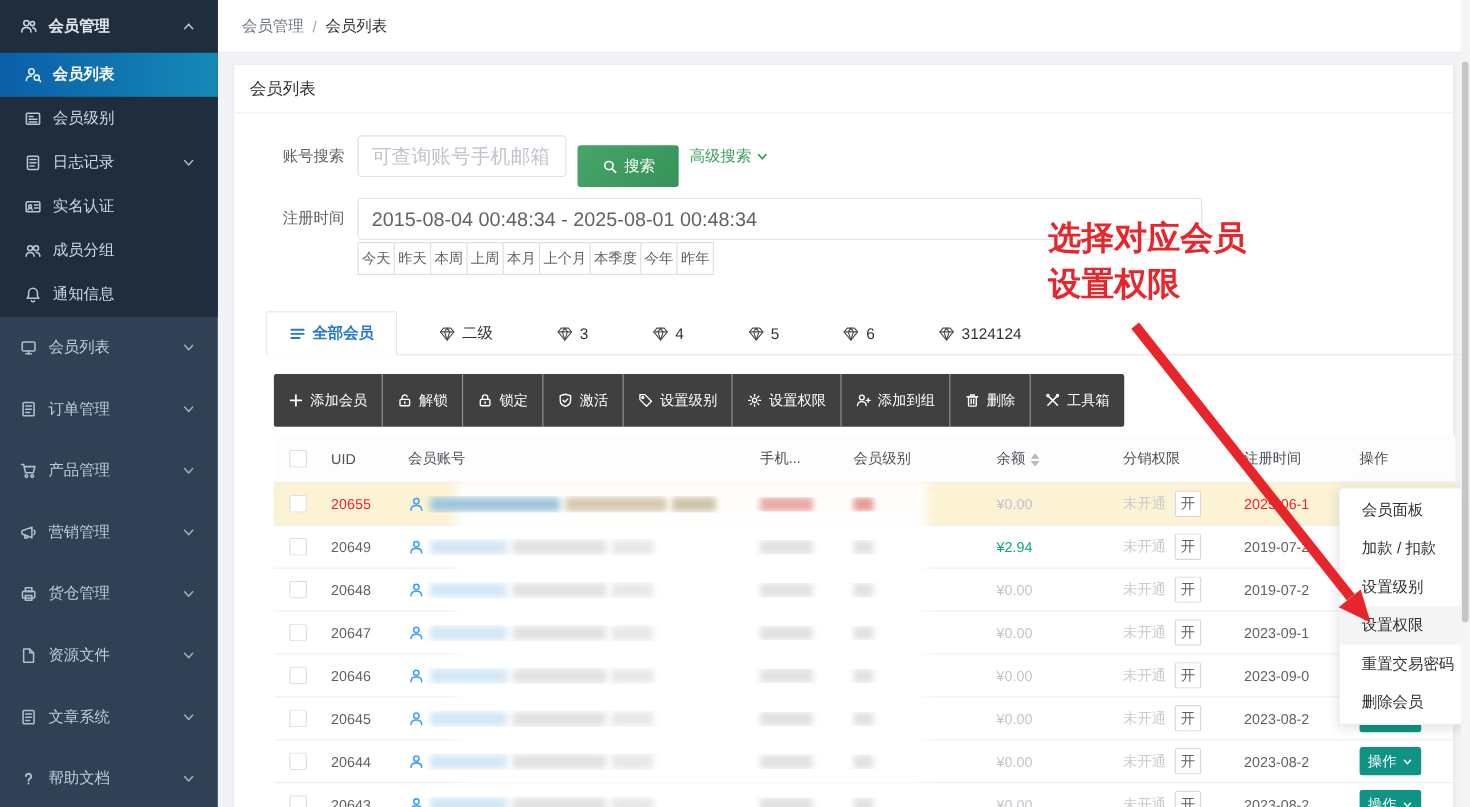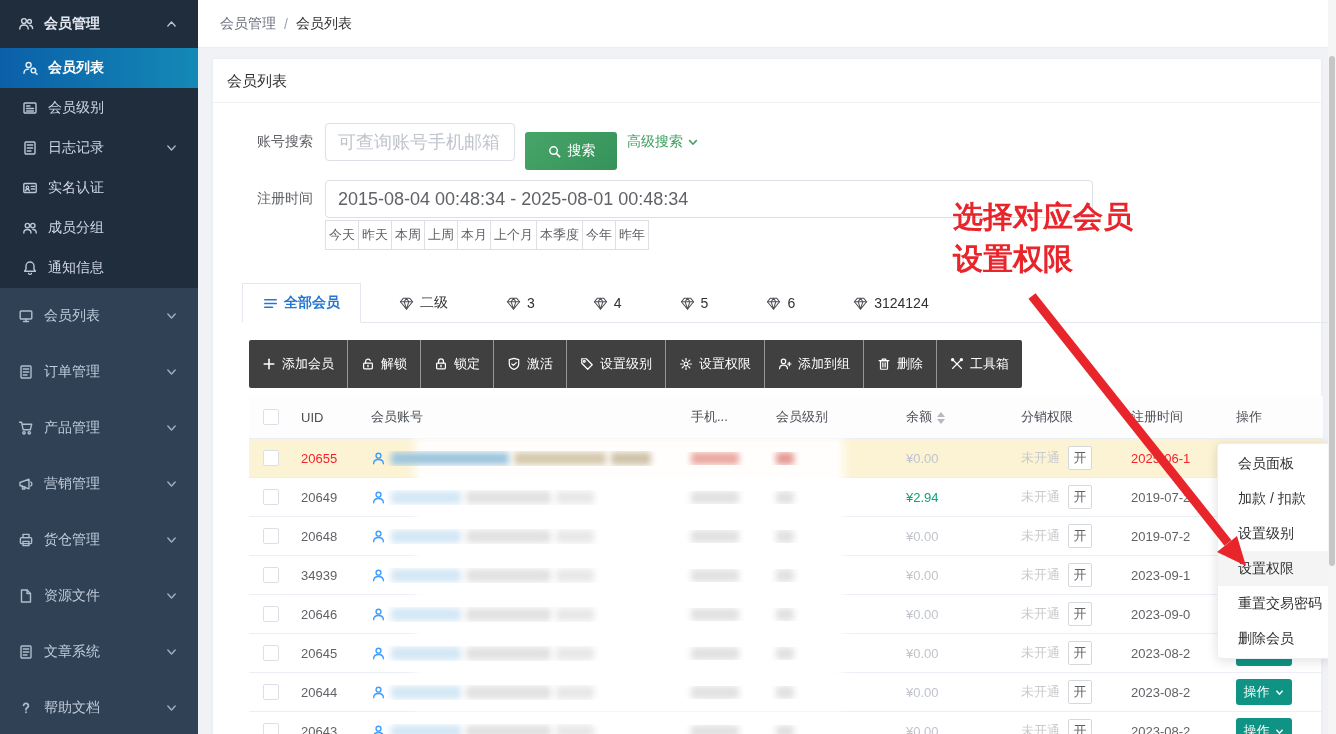--- a/index.html
+++ b/index.html
@@ -674,21 +674,21 @@
                   <polyline points="3.5,5.5 8,10.5 12.5,5.5"></polyline>
                 </svg>
               </span>
             </button>
           </div>
         </div>
         <div class="trow">
           <div class="cell">
             <div class="chk"></div>
           </div>
-          <div class="cell uid">34939</div>
+          <div class="cell uid">20647</div>
           <div class="cell acct">
             <span>
               <svg width="15" height="15" viewBox="0 0 16 16" fill="none" stroke="#409eff" stroke-width="1.5" stroke-linecap="round">
                 <circle cx="8" cy="5" r="2.6"></circle>
                 <path d="M2.8 13.6c0-2.9 2.3-4.5 5.2-4.5s5.2 1.6 5.2 4.5"></path>
               </svg>
             </span>
             <span class="blob mask-blob" style="width: 70px; background: rgb(174, 211, 236);"></span>
             <span class="blob mask-blob" style="width: 85px; background: rgb(201, 201, 201);"></span>
             <span class="blob mask-blob" style="width: 38px; background: rgb(212, 212, 212);"></span>

